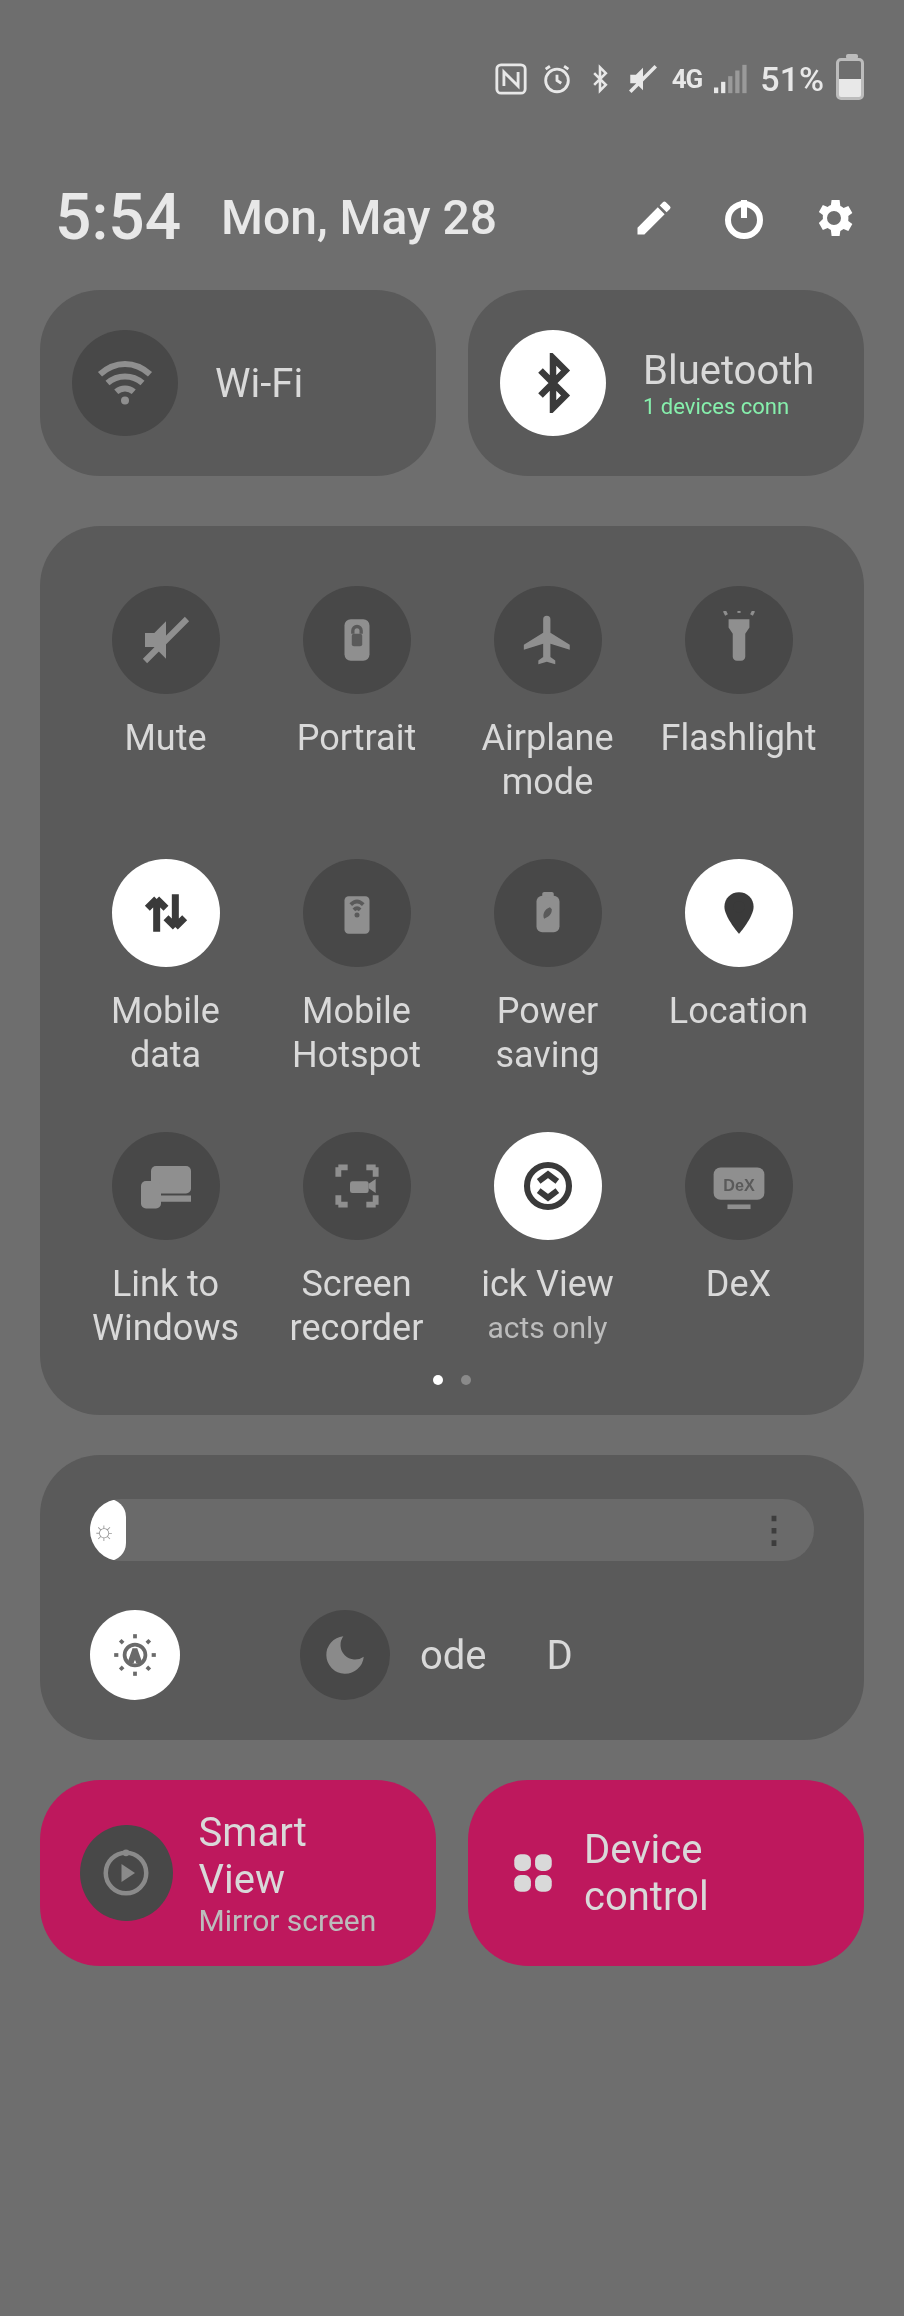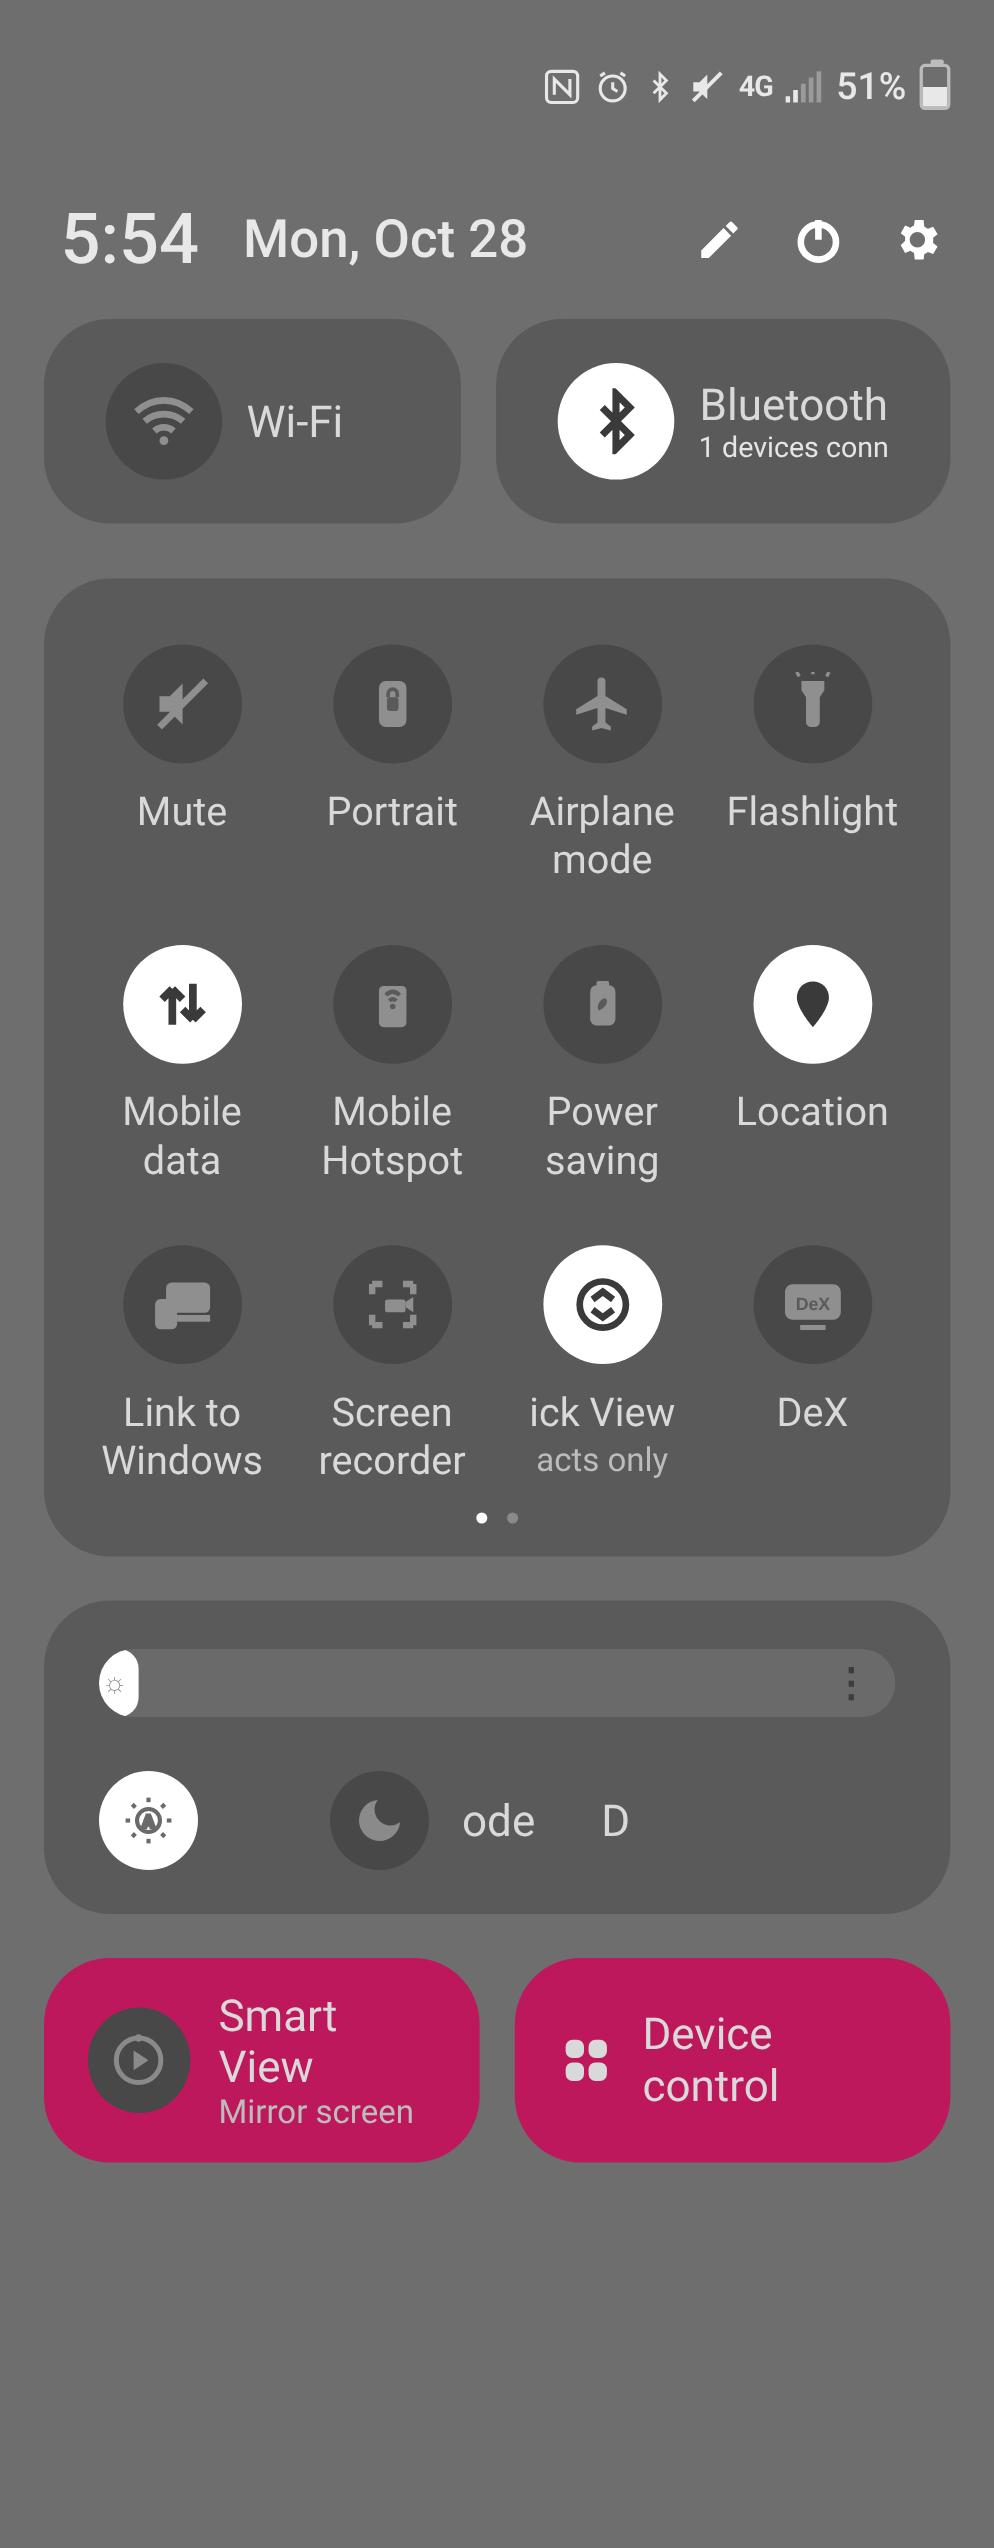--- a/index.html
+++ b/index.html
@@ -49,33 +49,32 @@
     gap: 32px;
     padding: 0 40px;
   }
   .wide-tile {
     flex: 1;
     background: #5a5a5a;
     border-radius: 60px;
     height: 186px;
     display: flex;
     align-items: center;
-    padding: 0 56px;
-    gap: 22px;
-    text-align: center;
+    padding: 0 32px;
+    gap: 37px;
   }
   .wide-tile .big-ic {
     width: 106px; height: 106px; border-radius: 50%;
     display:flex; align-items:center; justify-content:center;
   }
   .wide-tile .big-ic.off { background:#484848; }
   .wide-tile .big-ic.on  { background:#ffffff; }
   .wide-tile .txt { display:flex; flex-direction:column; overflow:hidden; white-space:nowrap; }
   .wide-tile .txt .t1 { font-size: 40px; color:#d9d9d9; }
-  .wide-tile .txt .t2 { font-size: 26px; color:#e5e5e5; }
+  .wide-tile .txt .t2 { font-size: 22px; color:#86efac; }
 
   
   .panel {
     margin: 50px 40px 0 40px;
     background: #5a5a5a;
     border-radius: 60px;
     padding: 60px 30px 30px 30px;
   }
   .qs-grid {
     display: grid;
@@ -210,21 +209,21 @@
       </svg>
   </span>
   <span>51%</span>
   <span class="ic">
       <span class="battery"></span>
     </span>
 </div>
 
 <div class="header">
   <span class="time">5:54</span>
-  <span class="date">Mon, Oct 28</span>
+  <span class="date">Mon, May 28</span>
   <span class="hic">
     <svg width="44" height="44" viewBox="0 0 24 24" fill="#fff">
         <path d="M3 17.25V21h3.75L17.81 9.94l-3.75-3.75L3 17.25zM20.71 7.04a1 1 0 000-1.41l-2.34-2.34a1 1 0 00-1.41 0l-1.83 1.83 3.75 3.75 1.83-1.83z"></path>
       </svg>
   </span>
   <span class="hic">
     <svg width="48" height="48" viewBox="0 0 24 24" fill="none" stroke="#fff" stroke-width="3">
         <circle cx="12" cy="13" r="8"></circle>
         <line x1="12" y1="3" x2="12" y2="12"></line>
       </svg>

